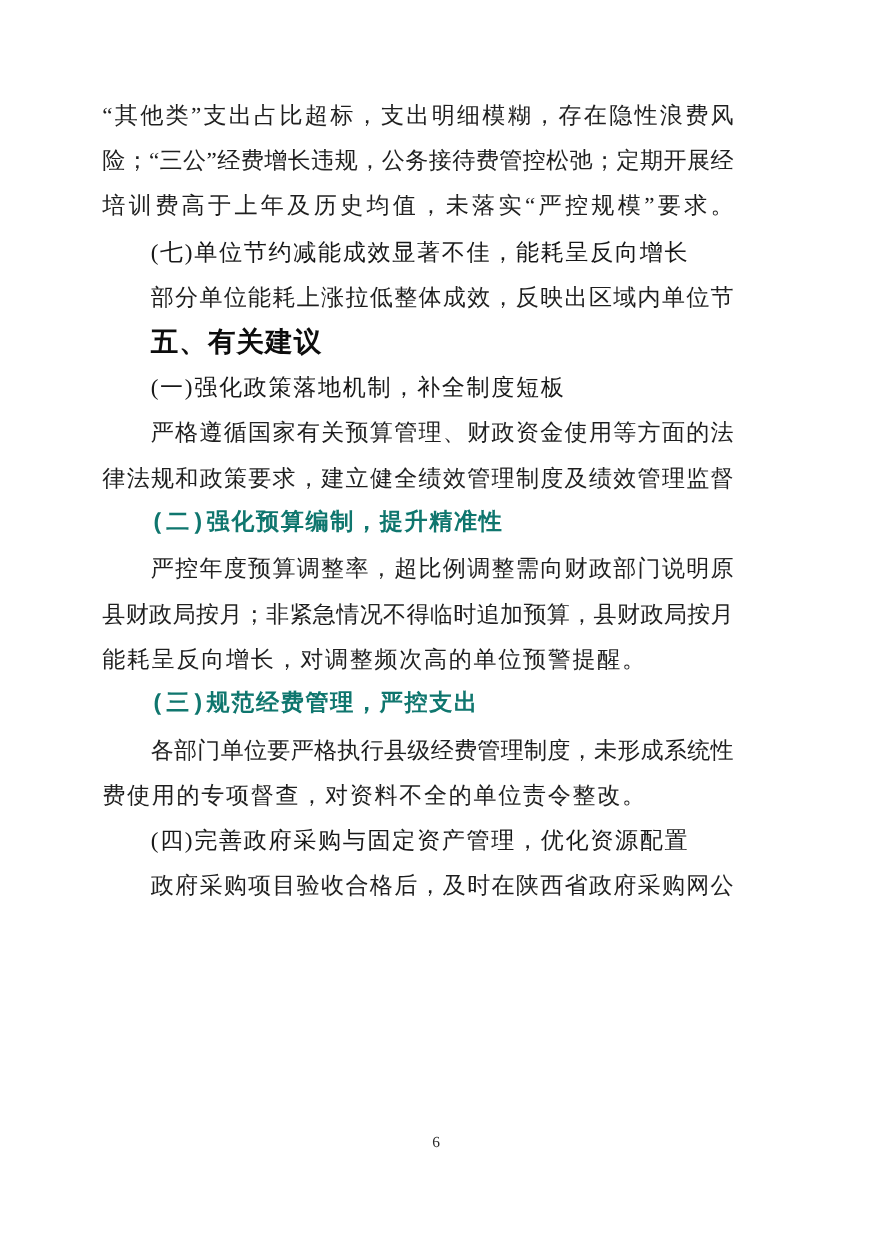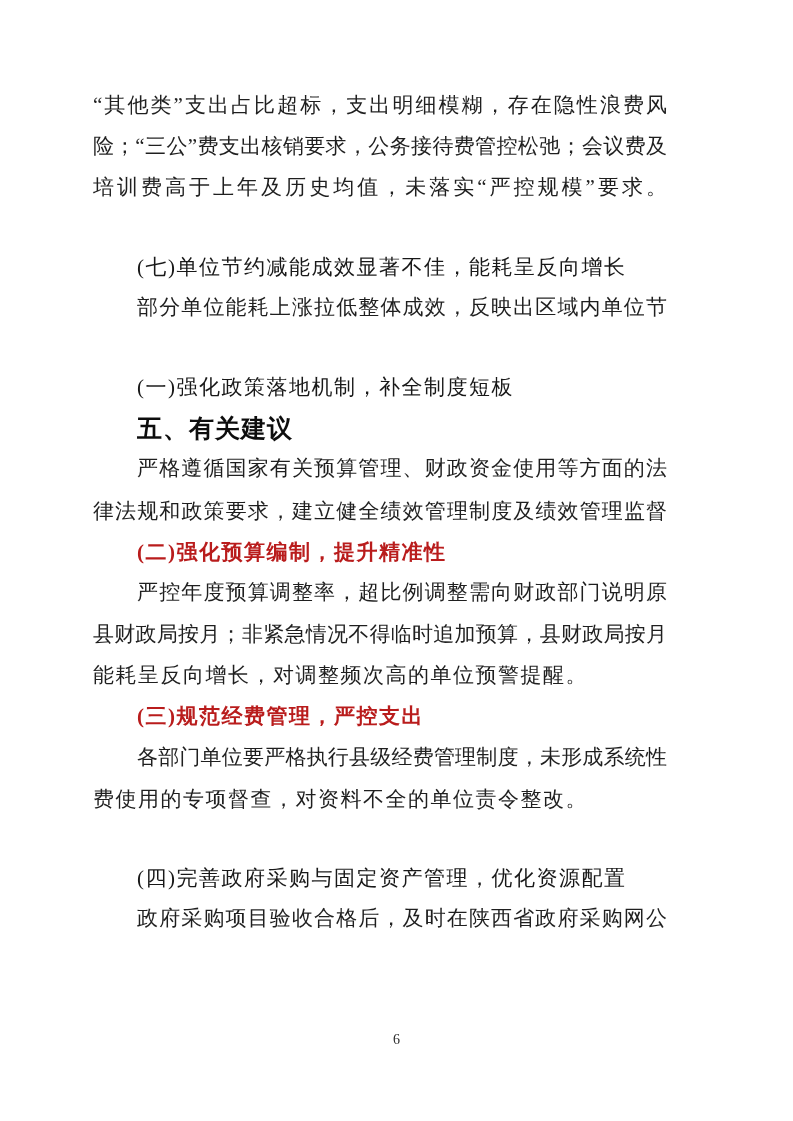--- a/index.html
+++ b/index.html
@@ -32,33 +32,31 @@
   }
   .line.justify {
     white-space: normal;
     letter-spacing: 0;
     text-align: justify;
     text-align-last: justify;
     text-justify: inter-character;
   }
   .line.indent {
     padding-left: 44px;
-    font-family: Liberation Mono, monospace;
   }
   
   .line.subheading {
     font-family: "Liberation Serif", "DejaVu Serif", serif;
     color: #181818;
-    margin-top: 38px;
   }
   
   .line.subheading-bold {
-    font-family: Liberation Serif, serif;
+    font-family: Liberation Mono, monospace;
     font-weight: 700;
-    color: #b91c1c;
+    color: #0f766e;
   }
   
   .line.section-heading {
     font-family: "Liberation Sans", "DejaVu Sans", sans-serif;
     font-weight: 700;
     font-size: 25px;
     letter-spacing: 1px;
     color: #0d0d0d;
   }
   .page-number {
@@ -72,26 +70,26 @@
     color: #2a2a2a;
     font-family: "Liberation Serif", "DejaVu Serif", serif;
   }
 </style>
 </head>
 <body>
 
 <div class="page">
   <div class="text-block" id="text-block">
       <div class="line body justify">“其他类”支出占比超标，支出明细模糊，存在隐性浪费风</div>
-      <div class="line body justify">险；“三公”费支出核销要求，公务接待费管控松弛；会议费及</div>
+      <div class="line body justify">险；“三公”经费增长违规，公务接待费管控松弛；定期开展经</div>
       <div class="line body justify">培训费高于上年及历史均值，未落实“严控规模”要求。</div>
       <div class="line subheading indent">(七)单位节约减能成效显著不佳，能耗呈反向增长</div>
       <div class="line body indent justify">部分单位能耗上涨拉低整体成效，反映出区域内单位节</div>
+      <div class="line section-heading indent">五、有关建议</div>
       <div class="line subheading indent">(一)强化政策落地机制，补全制度短板</div>
-      <div class="line section-heading indent">五、有关建议</div>
       <div class="line body indent justify">严格遵循国家有关预算管理、财政资金使用等方面的法</div>
       <div class="line body justify">律法规和政策要求，建立健全绩效管理制度及绩效管理监督</div>
       <div class="line subheading-bold indent">(二)强化预算编制，提升精准性</div>
       <div class="line body indent justify">严控年度预算调整率，超比例调整需向财政部门说明原</div>
       <div class="line body justify">县财政局按月；非紧急情况不得临时追加预算，县财政局按月</div>
       <div class="line body">能耗呈反向增长，对调整频次高的单位预警提醒。</div>
       <div class="line subheading-bold indent">(三)规范经费管理，严控支出</div>
       <div class="line body indent justify">各部门单位要严格执行县级经费管理制度，未形成系统性</div>
       <div class="line body">费使用的专项督查，对资料不全的单位责令整改。</div>
       <div class="line subheading indent">(四)完善政府采购与固定资产管理，优化资源配置</div>

